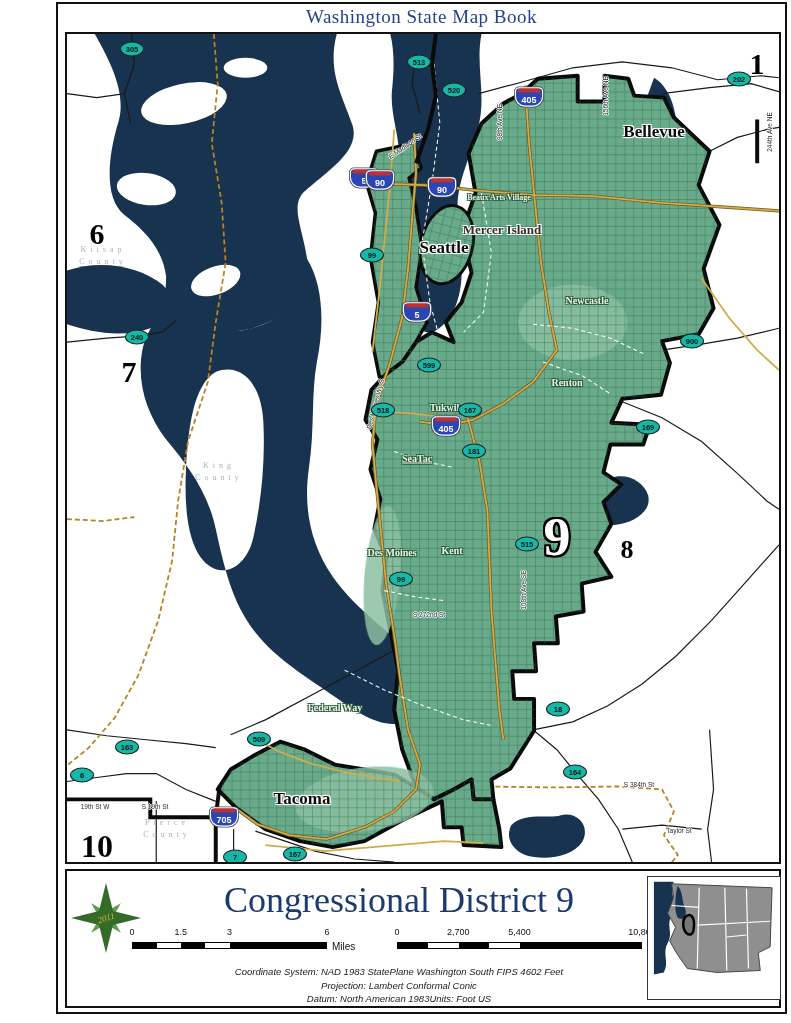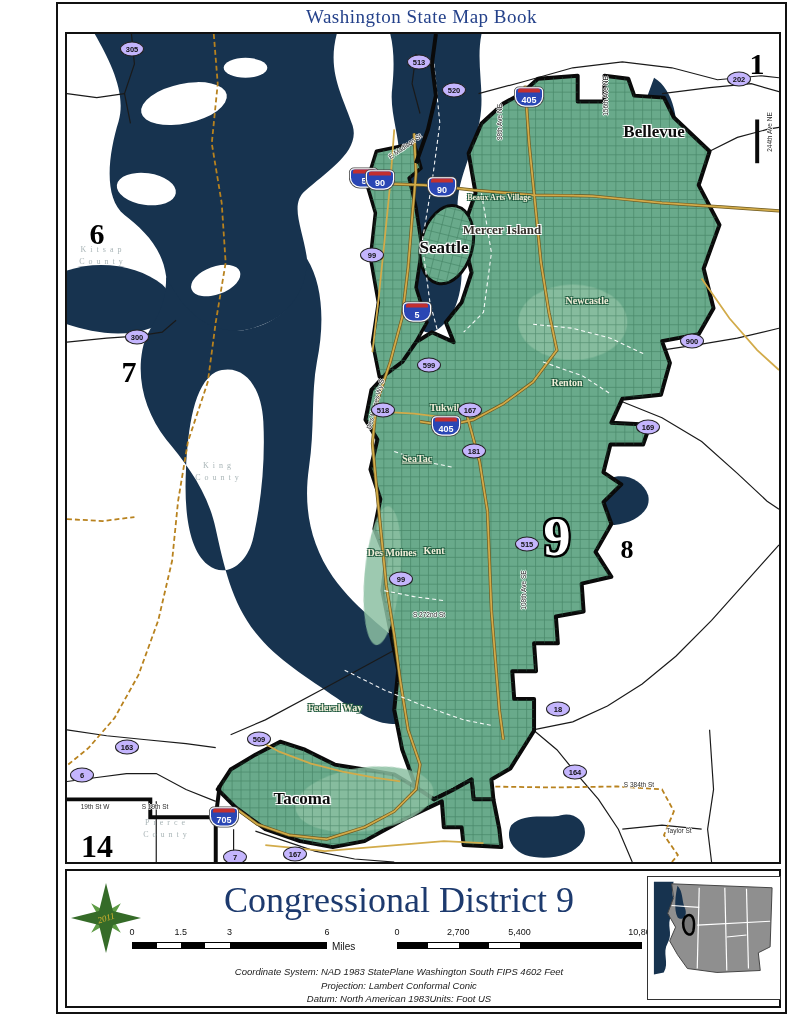--- a/index.html
+++ b/index.html
@@ -23,21 +23,21 @@
        text-shadow:-1px -1px 0 #235c41,1px -1px 0 #235c41,-1px 1px 0 #235c41,1px 1px 0 #235c41;}
   .dnum{font-family:"Liberation Serif",serif;font-weight:bold;color:#000;
        text-shadow:-1px -1px 0 #fff,1px -1px 0 #fff,-1px 1px 0 #fff,1px 1px 0 #fff;}
   .dnum-outline{color:#fff;
        text-shadow:-2px -2px 0 #000,2px -2px 0 #000,-2px 2px 0 #000,2px 2px 0 #000,
                    -2px 0 0 #000,2px 0 0 #000,0 -2px 0 #000,0 2px 0 #000;}
   .county{font-family:"Liberation Serif",serif;font-size:8px;color:#a9b5b7;letter-spacing:4px;
        text-align:center;white-space:normal !important;width:70px;line-height:1.5;}
   .street{font-size:6.5px;color:#2c2c2c;
        text-shadow:-1px 0 0 #fff,1px 0 0 #fff,0 -1px 0 #fff,0 1px 0 #fff;}
-  .shield-st{width:22px;height:13px;background:#c4b5fd;border:1px solid #222;border-radius:50%;
+  .shield-st{width:22px;height:13px;background:#14b8a6;border:1px solid #222;border-radius:50%;
        font-size:7.5px;font-weight:bold;color:#111;display:flex;align-items:center;justify-content:center;}
   .shield-int{width:26px;height:17px;background:#2a46b4;border-radius:3px 3px 9px 9px;
        box-shadow:0 0 0 1.2px #fff,0 0 0 2px #444;display:flex;align-items:flex-end;justify-content:center;}
   .shield-int::before{content:"";position:absolute;top:0;left:2px;right:2px;height:4px;
        background:#c22f2f;border-radius:2px 2px 0 0;}
   .shield-int span{color:#fff;font-weight:bold;font-size:9px;line-height:12px;}
   
   .legend-frame{position:absolute;left:65px;top:869px;width:716px;height:139px;
        border:2px solid #111;box-sizing:border-box;background:#fff;}
   .compass{position:absolute;left:4px;top:12px;}
@@ -177,30 +177,30 @@
       <path d="M150,788 L154,756"></path>
       <path d="M696,86 L696,130"></path>
     </g>
   </svg>
   <div id="map-overlay">
       <div class="dnum" style="left: 690px; top: 30px; font-size: 30px;">1</div>
       <div class="dnum" style="left: 30px; top: 200px; font-size: 30px;">6</div>
       <div class="dnum" style="left: 62px; top: 338px; font-size: 30px;">7</div>
       <div class="dnum" style="left: 560px; top: 516px; font-size: 26px;">8</div>
       <div class="dnum dnum-outline" style="left: 490px; top: 503px; font-size: 54px;">9</div>
-      <div class="dnum" style="left: 30px; top: 812px; font-size: 32px;">14</div>
+      <div class="dnum" style="left: 30px; top: 812px; font-size: 32px;">10</div>
       <div class="city-major" style="left: 345px; top: 214px;">Seattle</div>
       <div class="city-major" style="left: 555px; top: 98px;">Bellevue</div>
       <div class="city-major" style="left: 203px; top: 765px;">Tacoma</div>
       <div class="city-mid" style="left: 435px; top: 196px;">Mercer Island</div>
       <div class="city-minor" style="left: 520px; top: 266px;">Newcastle</div>
       <div class="city-minor" style="left: 500px; top: 348px;">Renton</div>
       <div class="city-minor" style="left: 380px; top: 373px;">Tukwila</div>
       <div class="city-minor" style="left: 350px; top: 424px; text-decoration: underline;">SeaTac</div>
-      <div class="city-minor" style="left: 367px; top: 516px;">Kent</div>
+      <div class="city-minor" style="left: 385px; top: 516px;">Kent</div>
       <div class="city-minor" style="left: 325px; top: 518px;">Des Moines</div>
       <div class="city-minor" style="left: 268px; top: 673px;">Federal Way</div>
       <div class="city-minor" style="left: 432px; top: 163px; font-size: 8px;">Beaux Arts Village</div>
       <div class="county" style="left: 36px; top: 222px;">Kitsap County</div>
       <div class="county" style="left: 152px; top: 438px;">King County</div>
       <div class="county" style="left: 100px; top: 795px;">Pierce County</div>
       <div class="street" style="left: 338px; top: 112px; transform: translate(-50%, -50%) rotate(-35deg);">E Madison St</div>
       <div class="street" style="left: 432px; top: 88px; transform: translate(-50%, -50%) rotate(-90deg);">98th Ave NE</div>
       <div class="street" style="left: 538px; top: 62px; transform: translate(-50%, -50%) rotate(-90deg);">156th Ave NE</div>
       <div class="street" style="left: 702px; top: 98px; transform: translate(-50%, -50%) rotate(-90deg);">244th Ave NE</div>
@@ -209,21 +209,21 @@
       <div class="street" style="left: 456px; top: 556px; transform: translate(-50%, -50%) rotate(-90deg);">108th Ave SE</div>
       <div class="street" style="left: 572px; top: 750px; transform: translate(-50%, -50%) rotate(0deg);">S 384th St</div>
       <div class="street" style="left: 612px; top: 796px; transform: translate(-50%, -50%) rotate(0deg);">Taylor St</div>
       <div class="street" style="left: 28px; top: 772px; transform: translate(-50%, -50%) rotate(0deg);">19th St W</div>
       <div class="street" style="left: 88px; top: 772px; transform: translate(-50%, -50%) rotate(0deg);">S 19th St</div>
       <div class="shield-st" style="left: 65px; top: 15px;">305</div>
       <div class="shield-st" style="left: 352px; top: 28px;">513</div>
       <div class="shield-st" style="left: 387px; top: 56px;">520</div>
       <div class="shield-st" style="left: 672px; top: 45px;">202</div>
       <div class="shield-st" style="left: 305px; top: 221px;">99</div>
-      <div class="shield-st" style="left: 70px; top: 303px;">300</div>
+      <div class="shield-st" style="left: 70px; top: 303px;">240</div>
       <div class="shield-st" style="left: 362px; top: 331px; text-align: center;">599</div>
       <div class="shield-st" style="left: 316px; top: 376px;">518</div>
       <div class="shield-st" style="left: 403px; top: 376px;">167</div>
       <div class="shield-st" style="left: 407px; top: 417px;">181</div>
       <div class="shield-st" style="left: 625px; top: 307px;">900</div>
       <div class="shield-st" style="left: 581px; top: 393px;">169</div>
       <div class="shield-st" style="left: 460px; top: 510px;">515</div>
       <div class="shield-st" style="left: 334px; top: 545px;">99</div>
       <div class="shield-st" style="left: 491px; top: 675px;">18</div>
       <div class="shield-st" style="left: 192px; top: 705px;">509</div>

